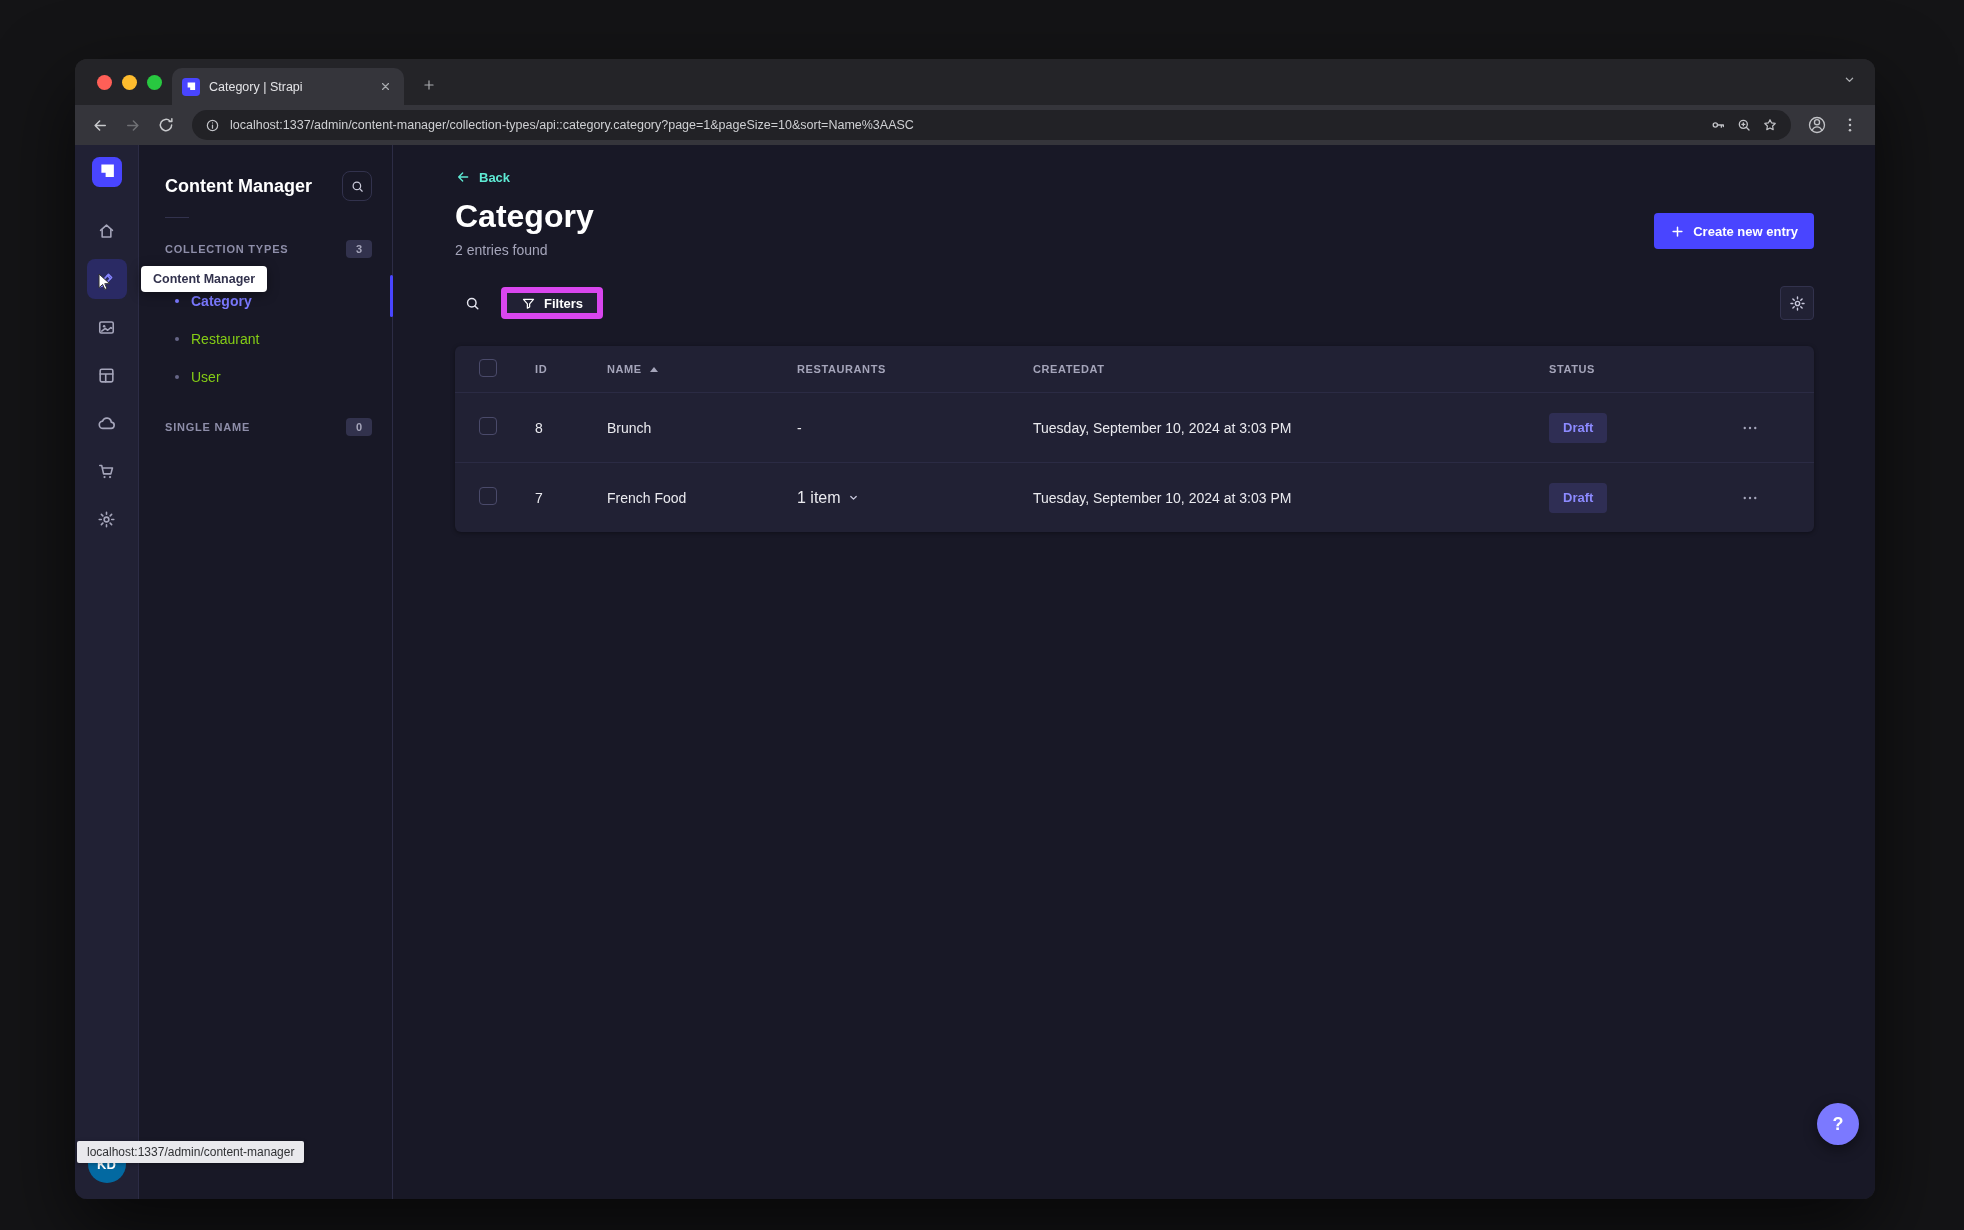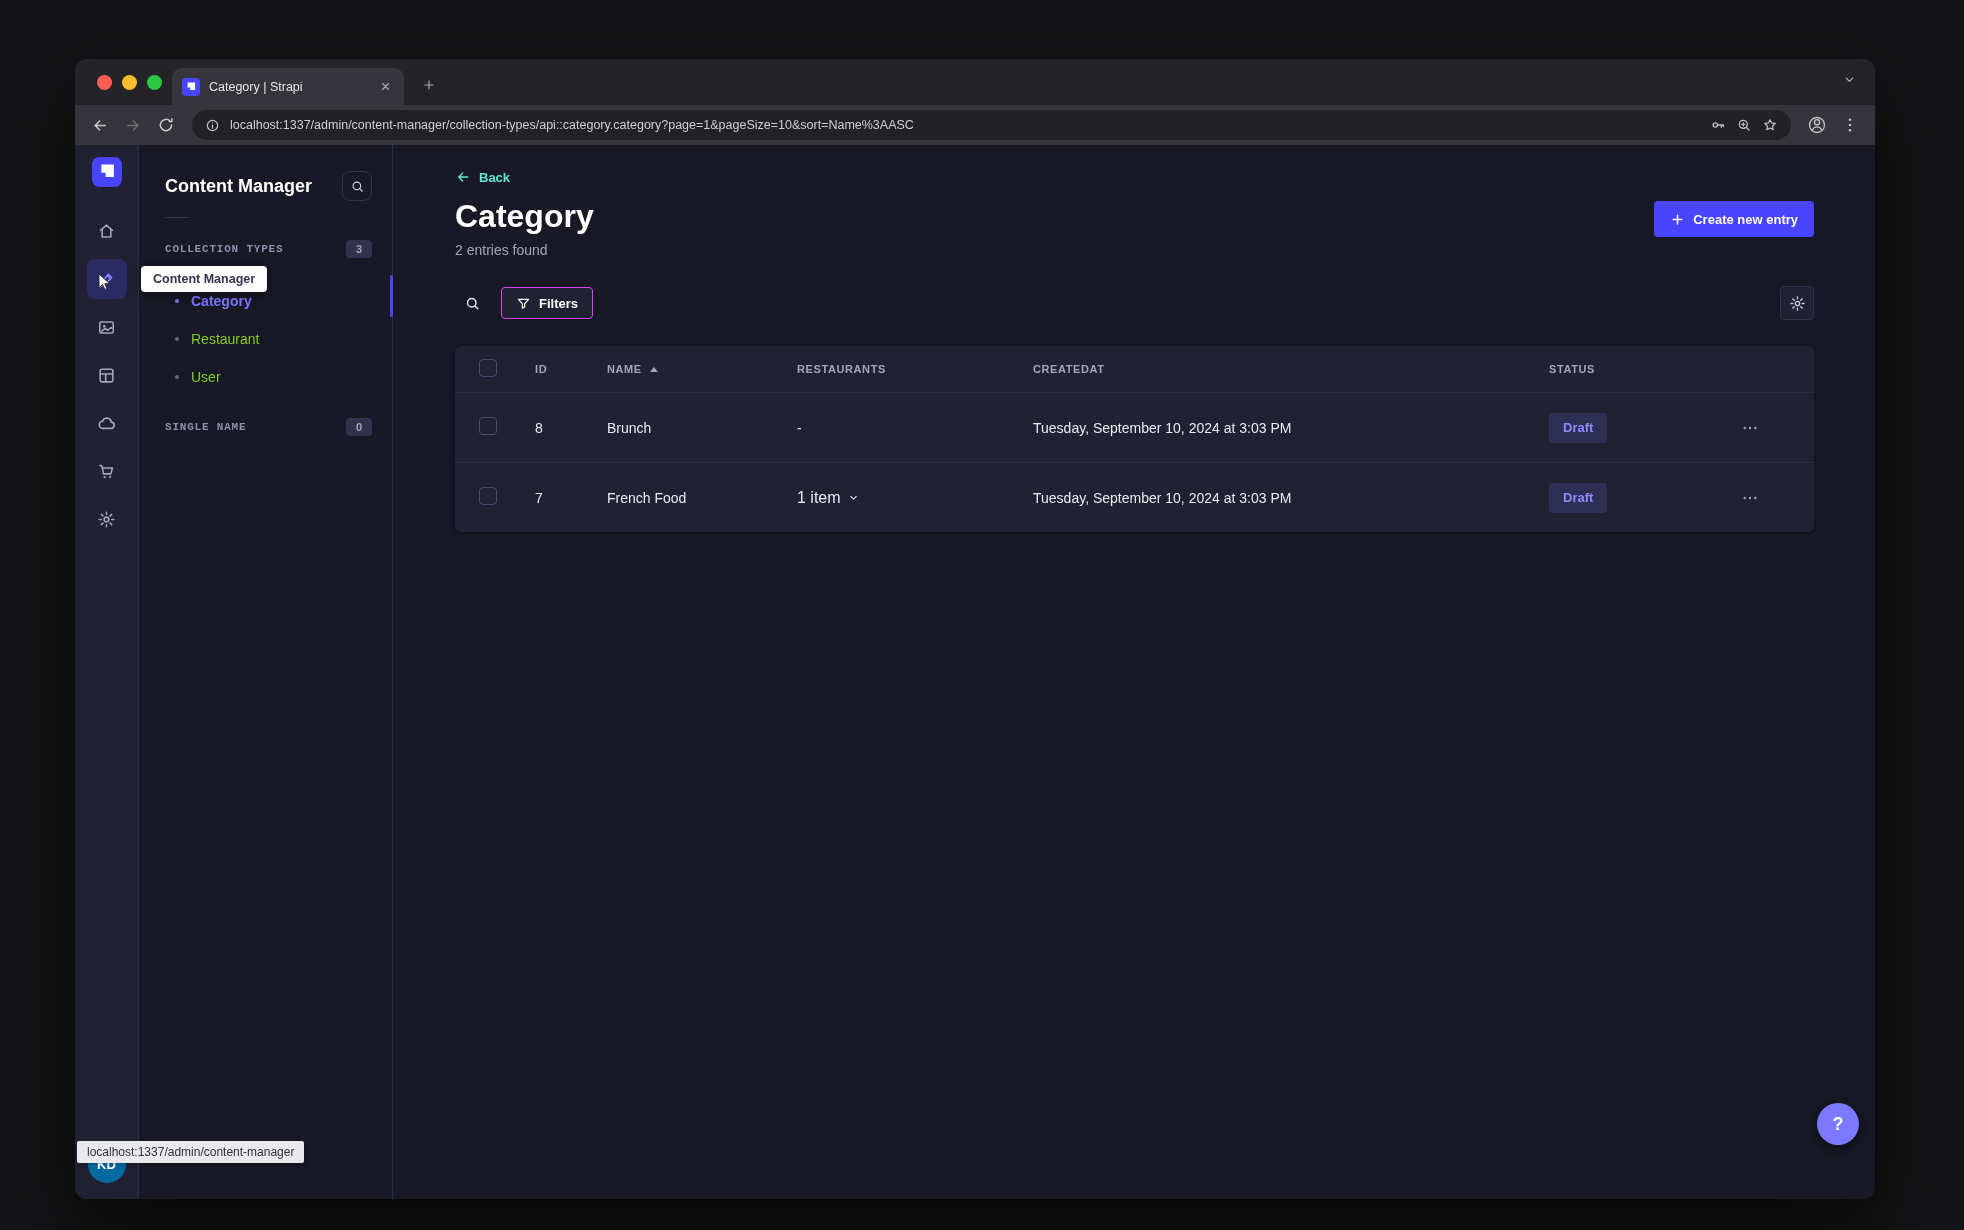--- a/index.html
+++ b/index.html
@@ -52,45 +52,45 @@
   .rail-btn.active { background:rgba(73,69,255,.24); color:#8583ff; }
   .rail-avatar { margin-top:auto; width:38px; height:38px; border-radius:50%; background:#0369a1; color:#ffffff; font-size:13px; font-weight:700; display:flex; align-items:center; justify-content:center; cursor:pointer; }
 
   
   .subnav { width:254px; flex:none; background:#181826; border-right:1px solid #2c2c45; position:relative; }
   .subnav-head { display:flex; align-items:center; justify-content:space-between; padding:26px 20px 0 26px; }
   .subnav-title { margin:0; font-size:18px; font-weight:700; color:#ffffff; line-height:26px; }
   .subnav-search { width:30px; height:30px; border:1px solid #32324d; border-radius:8px; background:transparent; color:#c9c9d9; display:flex; align-items:center; justify-content:center; cursor:pointer; }
   .subnav-divider { width:24px; height:1px; background:#32324d; margin:16px 0 0 26px; }
   .section-row { display:flex; align-items:center; justify-content:space-between; padding:0 20px 0 26px; margin-top:22px; height:18px; }
-  .section-label { font-size:11px; font-weight:700; letter-spacing:.8px; color:#8e8ea9;font-family:Liberation Mono, monospace; }
+  .section-label { font-size:11px; font-weight:700; letter-spacing:.8px; color:#8e8ea9; }
   .count-badge { min-width:26px; height:18px; padding:0 7px; border-radius:4px; background:#32324d; color:#a5a5ba; font-size:11px; font-weight:700; display:flex; align-items:center; justify-content:center; }
   .nav-items { list-style:none; margin:24px 0 0; padding:0; }
   .nav-item { height:38px; display:flex; align-items:center; gap:12px; padding-left:36px; font-size:14px; color:#84cc16; cursor:pointer; }
   .nav-item .bullet { width:4px; height:4px; border-radius:50%; background:#666687; flex:none; }
   .nav-item.active { color:#7b79ff; font-weight:600; }
   .nav-item.active .bullet { background:#7b79ff; }
   .active-indicator { position:absolute; right:-1px; top:130px; width:3px; height:42px; background:#4945ff; border-radius:2px; }
 
   
   .nav-tooltip { position:absolute; left:66px; top:121px; z-index:20; background:#ffffff; color:#32324d; font-size:12.5px; font-weight:700; padding:6px 12px; border-radius:4px; white-space:nowrap; box-shadow:0 2px 12px rgba(0,0,0,.4); }
   .mouse-cursor { position:absolute; left:19px; top:127px; z-index:30; pointer-events:none; }
   .help-fab { position:absolute; right:16px; bottom:54px; width:42px; height:42px; border-radius:50%; border:none; background:#7b79ff; color:#fff; font-size:18px; font-weight:700; display:flex; align-items:center; justify-content:center; cursor:pointer; box-shadow:0 4px 14px rgba(0,0,0,.45); }
 
   
   .content { flex:1; min-width:0; padding:24px 61px 0 62px; position:relative; }
   .back-row { display:flex; align-items:center; gap:8px; color:#5eead4; font-size:13px; font-weight:600; width:max-content; cursor:pointer; }
   .header-row { display:flex; align-items:flex-start; justify-content:space-between; margin-top:12px; }
   .page-title { margin:0; font-size:32px; font-weight:700; color:#ffffff; line-height:38px; }
   .subtitle { margin-top:7px; font-size:14px; color:#a5a5ba; }
-  .create-btn { display:flex; align-items:center; gap:8px; height:36px; padding:0 16px; margin-top:4px; background:#4945ff; border:none; border-radius:4px; color:#ffffff; font-size:13px; font-weight:600; cursor:pointer; }
+  .create-btn { display:flex; align-items:center; gap:8px; height:36px; padding:0 16px; margin-top:16px; background:#4945ff; border:none; border-radius:4px; color:#ffffff; font-size:13px; font-weight:600; cursor:pointer; }
 
   .toolbar-row { display:flex; align-items:center; gap:12px; margin-top:28px; }
   .icon-btn { width:34px; height:34px; display:flex; align-items:center; justify-content:center; background:none; border:none; border-radius:4px; color:#e6e6f0; cursor:pointer; }
-  .filters-btn { display:flex; align-items:center; gap:8px; height:32px; padding:0 14px; background:#212134; border:1px solid #d946ef; border-radius:4px; color:#ffffff; font-size:13px; font-weight:600; cursor:pointer; }
+  .filters-btn { display:flex; align-items:center; gap:8px; height:32px; padding:0 14px; background:#212134; border:6px solid #d946ef; border-radius:4px; color:#ffffff; font-size:13px; font-weight:600; cursor:pointer; }
   .gear-btn { margin-left:auto; width:34px; height:34px; background:#212134; border:1px solid #32324d; border-radius:4px; color:#c9c9dd; display:flex; align-items:center; justify-content:center; cursor:pointer; }
 
   .table-card { margin-top:26px; background:#212134; border-radius:6px; box-shadow:0 1px 4px rgba(3,3,5,.4); }
   .t-row { display:grid; grid-template-columns:56px 72px 190px 236px 516px 160px 1fr; align-items:center; padding:0 24px; }
   .t-head { height:46px; }
   .th { font-size:11px; font-weight:700; letter-spacing:.6px; color:#a5a5ba; display:flex; align-items:center; gap:6px; }
   .sort-btn { display:flex; align-items:center; background:none; border:none; padding:2px; cursor:pointer; }
   .sort-caret { width:0; height:0; border-left:4px solid transparent; border-right:4px solid transparent; border-bottom:5px solid #a5a5ba; }
   .t-data { height:70px; border-top:1px solid #2b2b44; cursor:pointer; }
   .cell { font-size:14px; color:#eaeaef; }

